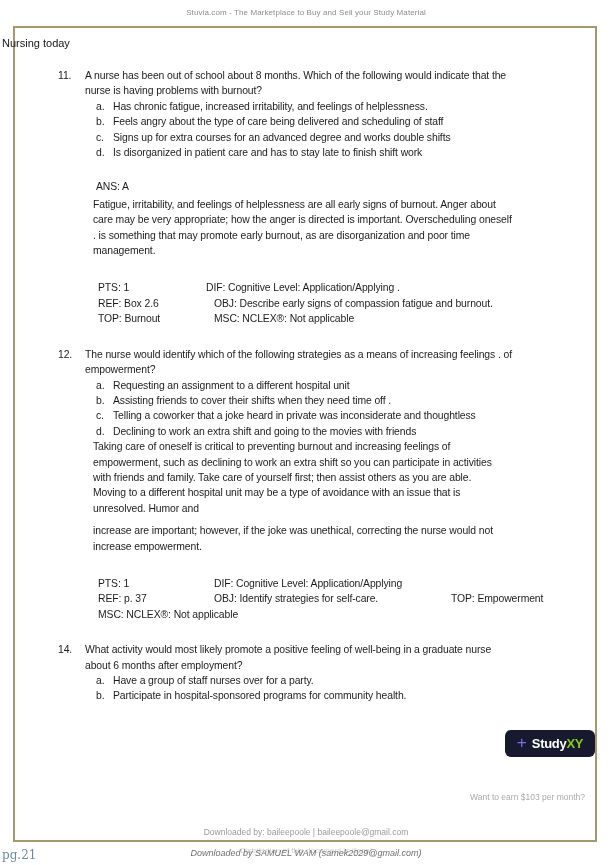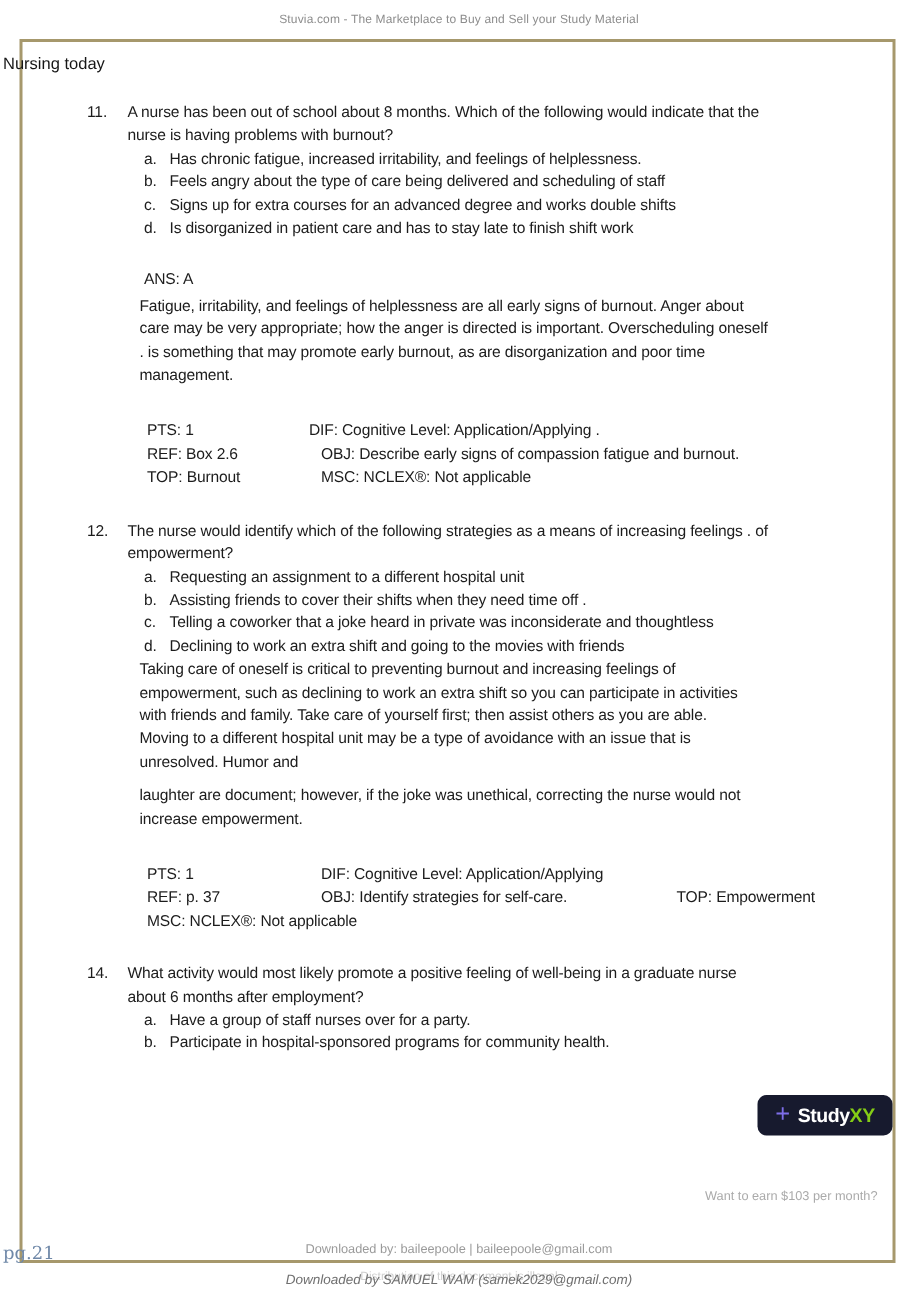--- a/index.html
+++ b/index.html
@@ -53,21 +53,21 @@
     margin-top:-2px;
   }
   .logo-text { font-size:13px; font-weight:bold; letter-spacing:-0.3px; }
   .logo-study { color:#ffffff; }
   .logo-xy { color:#84cc16; }
   .earn-text {
     position:absolute; top:792px; right:27px;
     font-size:8.5px; color:#aaaaaa;
   }
   .page-number {
-    position:absolute; left:2px; top:828px;
+    position:absolute; left:2px; top:848px;
     font-family:"DejaVu Serif", serif;
     font-size:12px; color:#6f88a8;
   }
   .footer-line {
     position:absolute; top:827px; left:0; width:100%;
     text-align:center; font-size:8.5px; color:#9a9a9a;
   }
   .watermark-light {
     position:absolute; top:846px; left:0; width:100%;
     text-align:center; font-size:8px; color:#cfcfcf;
@@ -151,21 +151,21 @@
     </div>
     <div class="opt">
       <span class="opt-letter">d.</span>
       <span class="opt-text">Declining to work an extra shift and going to the movies with friends</span>
     </div>
     <div class="rationale">Taking care of oneself is critical to preventing burnout and increasing feelings of
 empowerment, such as declining to work an extra shift so you can participate in activities
 with friends and family. Take care of yourself first; then assist others as you are able.
 Moving to a different hospital unit may be a type of avoidance with an issue that is
 unresolved. Humor and</div>
-    <div class="rationale rationale2">laughter are document; however, if the joke was unethical, correcting the nurse would not
+    <div class="rationale rationale2">increase are important; however, if the joke was unethical, correcting the nurse would not
 increase empowerment.</div>
     <div class="meta">
       <div class="meta-row">
         <span class="m1">PTS: 1</span>
         <span>DIF: Cognitive Level: Application/Applying</span>
       </div>
       <div class="meta-row">
         <span class="m1">REF: p. 37</span>
         <span class="m2-fixed">OBJ: Identify strategies for self-care.</span>
         <span>TOP: Empowerment</span>

